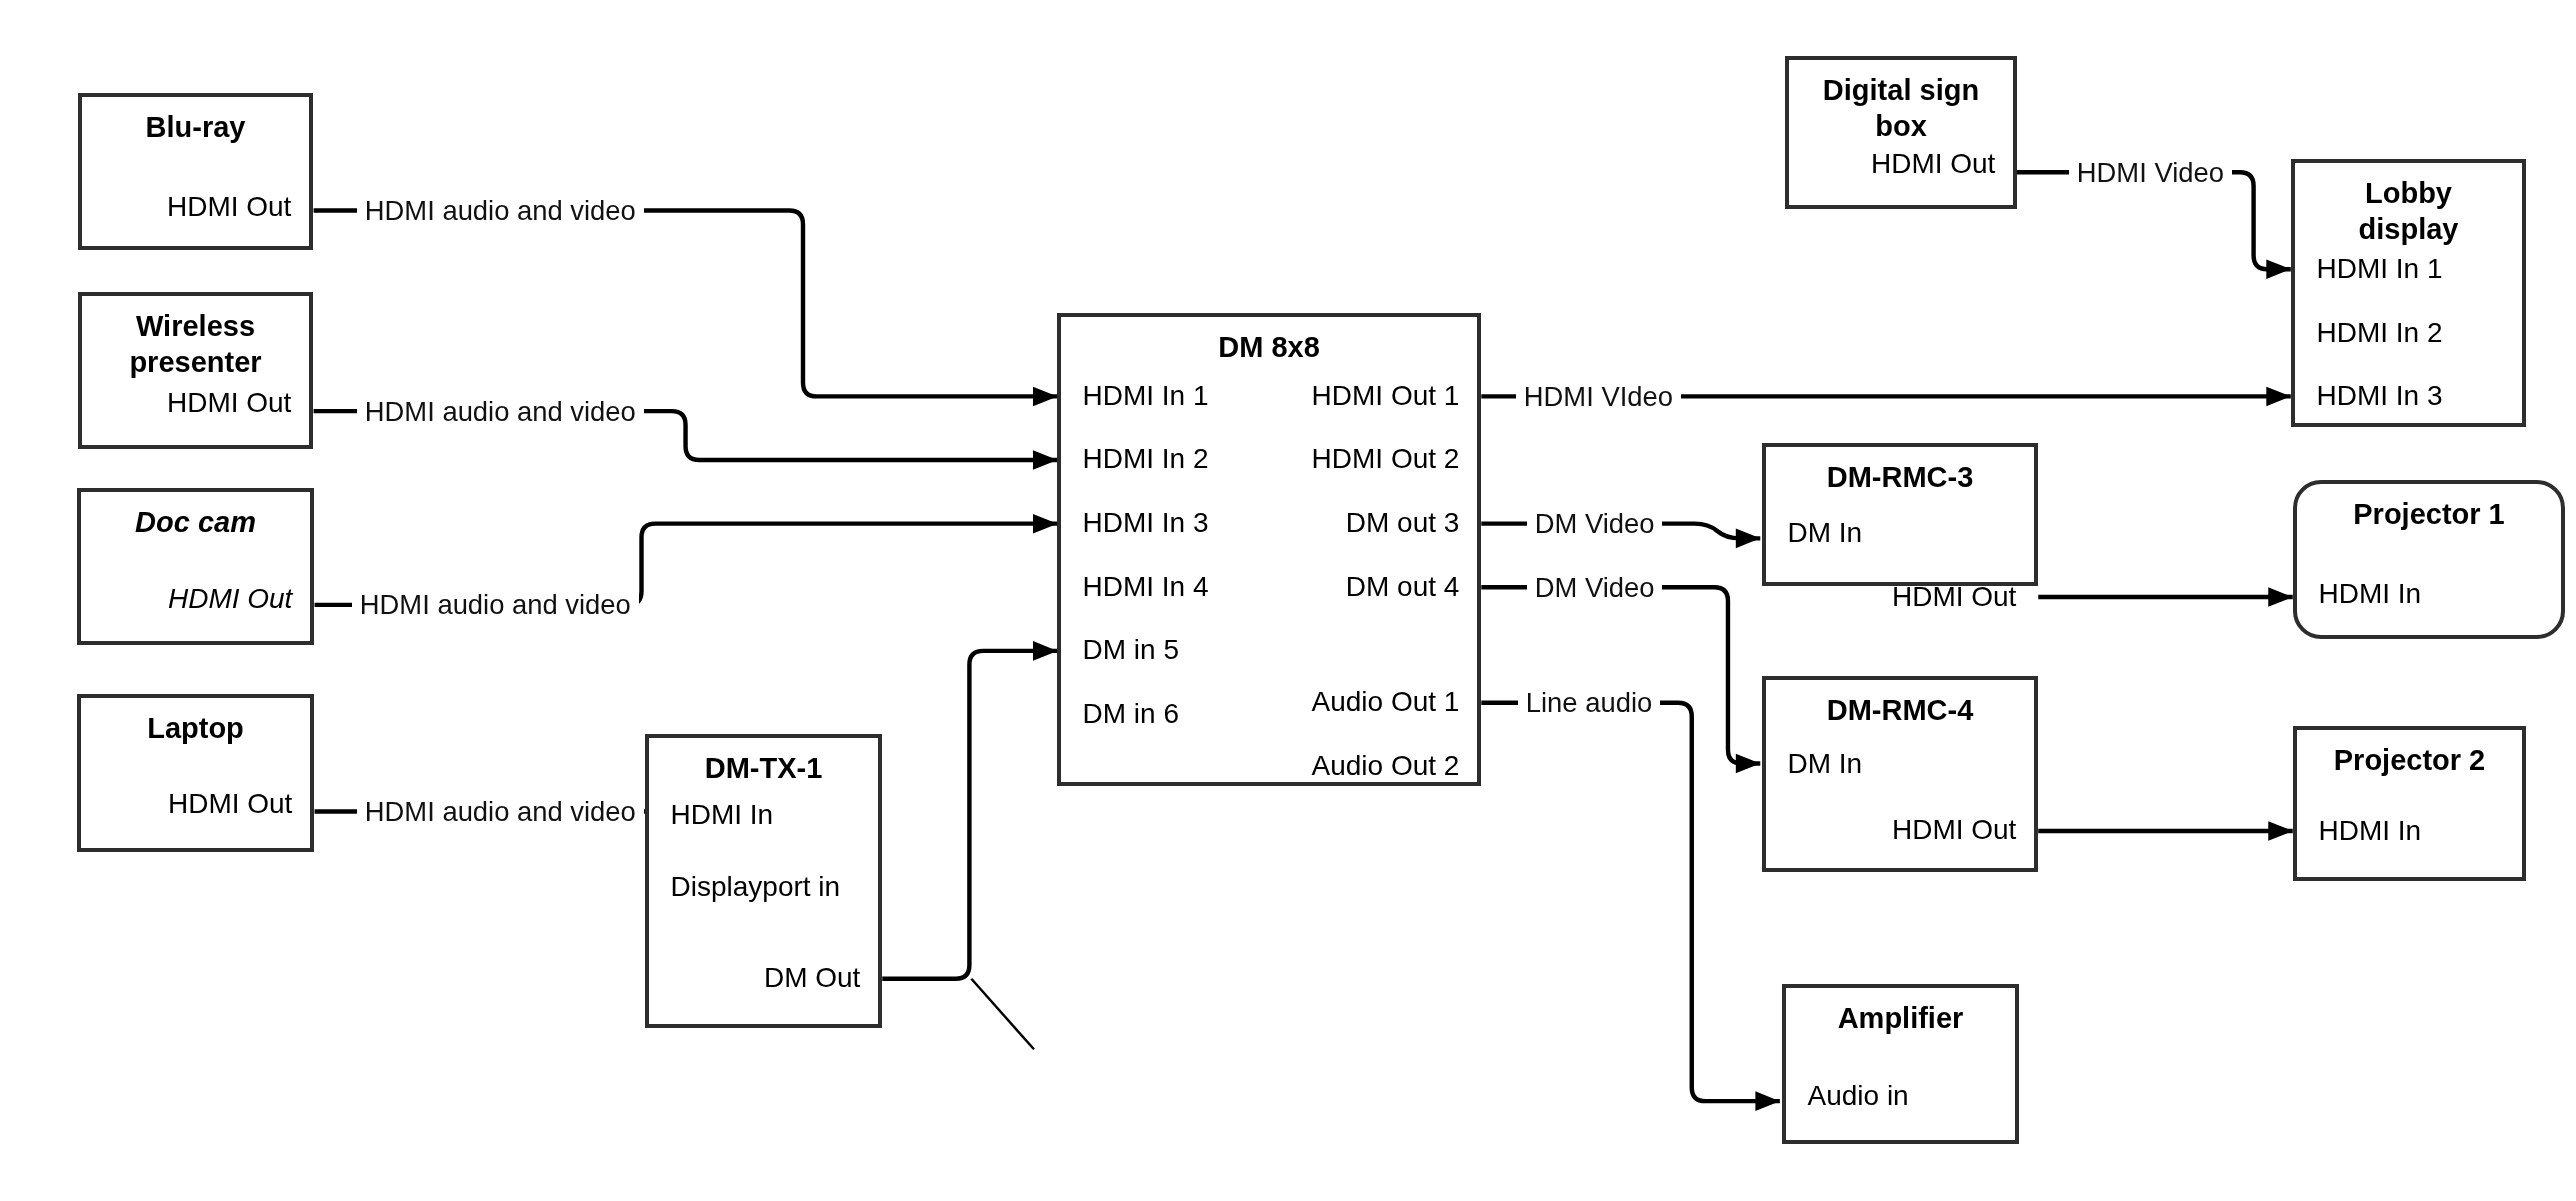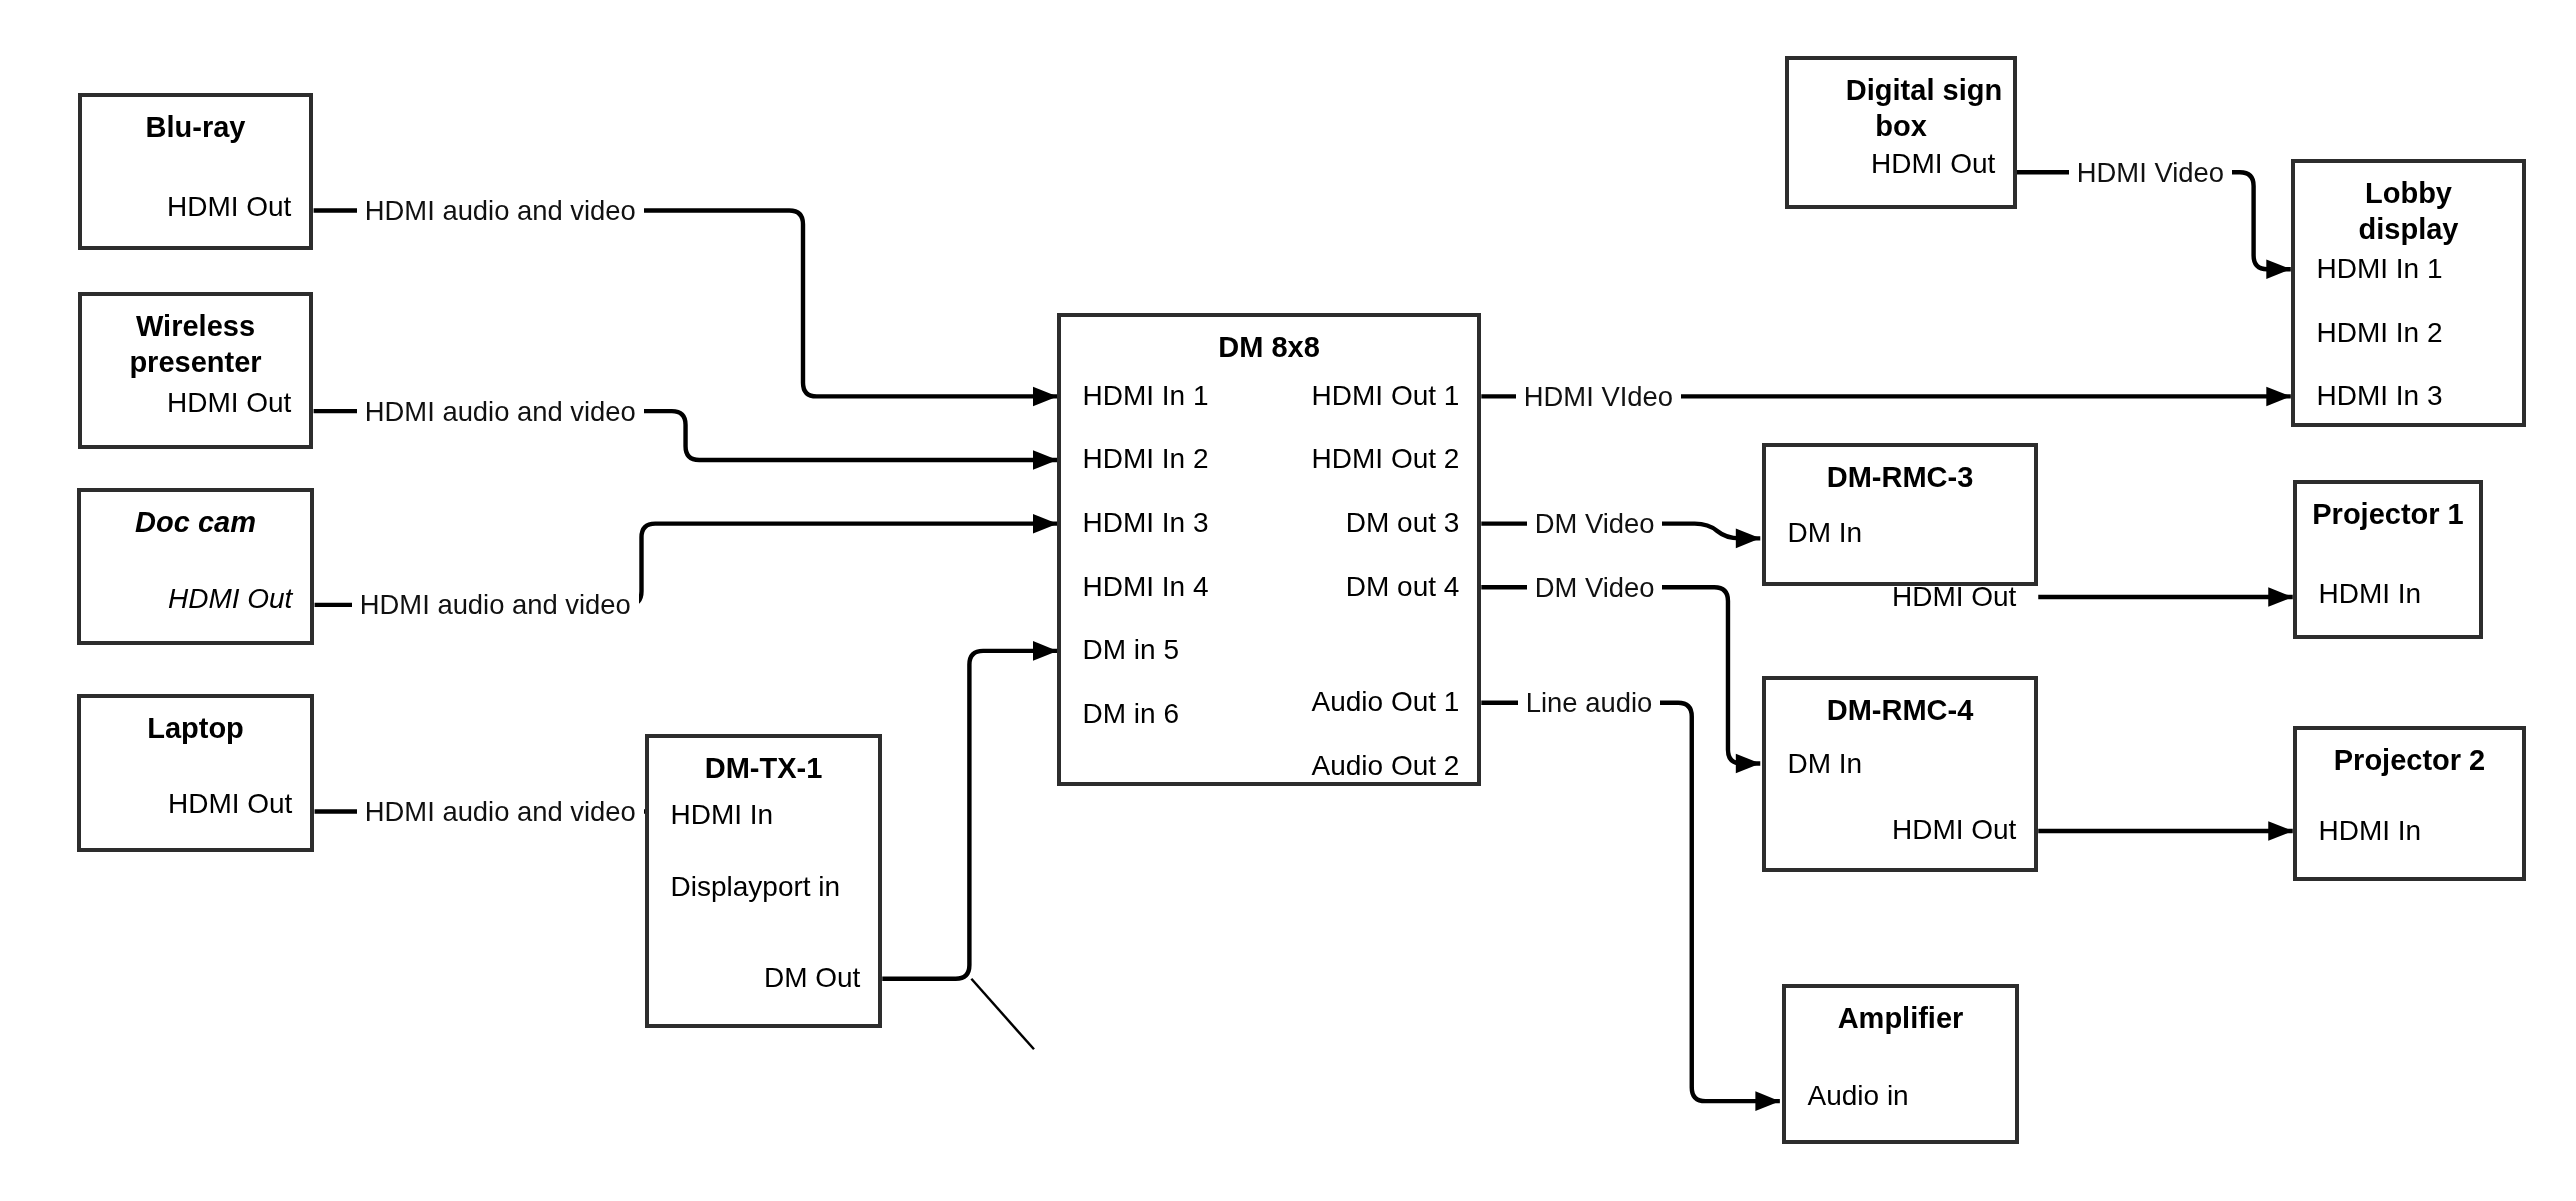--- a/index.html
+++ b/index.html
@@ -86,37 +86,37 @@
         <div class="port" style="top: 318px; left: 21.5px;">DM in 5</div>
         <div class="port" style="top: 382px; left: 21.5px;">DM in 6</div>
         <div class="port" style="top: 64px; right: 17.6px; text-align: right;">HDMI Out 1</div>
         <div class="port" style="top: 127px; right: 17.6px; text-align: right;">HDMI Out 2</div>
         <div class="port" style="top: 191px; right: 17.6px; text-align: right;">DM out 3</div>
         <div class="port" style="top: 255px; right: 17.6px; text-align: right;">DM out 4</div>
         <div class="port" style="top: 370px; right: 17.6px; text-align: right;">Audio Out 1</div>
         <div class="port" style="top: 434px; right: 17.6px; text-align: right;">Audio Out 2</div>
       </div>
       <div class="node" style="left: 1785px; top: 56px; width: 232px; height: 153px;">
-        <div class="node-title" style="top: 11.7px; padding-left: 23px;">Digital sign</div>
+        <div class="node-title" style="top: 11.7px;">Digital sign</div>
         <div class="node-title" style="top: 48px;">box</div>
         <div class="port" style="top: 89px; right: 17.6px; text-align: right;">HDMI Out</div>
       </div>
       <div class="node" style="left: 2291px; top: 159px; width: 235px; height: 268px;">
         <div class="node-title" style="top: 11.7px;">Lobby</div>
         <div class="node-title" style="top: 48px;">display</div>
         <div class="port" style="top: 91px; left: 21.5px;">HDMI In 1</div>
         <div class="port" style="top: 155px; left: 21.5px;">HDMI In 2</div>
         <div class="port" style="top: 218px; left: 21.5px;">HDMI In 3</div>
       </div>
       <div class="node" style="left: 1762px; top: 443px; width: 276px; height: 143px;">
         <div class="node-title" style="top: 11.7px;">DM-RMC-3</div>
         <div class="port" style="top: 71px; left: 21.5px;">DM In</div>
         <div class="port" style="top: 135px; right: 17.6px; text-align: right;">HDMI Out</div>
       </div>
-      <div class="node" style="left: 2293px; top: 480px; width: 190px; height: 159px;">
+      <div class="node" style="left: 2293px; top: 480px; width: 272px; height: 159px; border-radius: 28px;">
         <div class="node-title" style="top: 11.7px;">Projector 1</div>
         <div class="port" style="top: 95px; left: 21.5px;">HDMI In</div>
       </div>
       <div class="node" style="left: 1762px; top: 676px; width: 276px; height: 196px;">
         <div class="node-title" style="top: 11.7px;">DM-RMC-4</div>
         <div class="port" style="top: 69px; left: 21.5px;">DM In</div>
         <div class="port" style="top: 135px; right: 17.6px; text-align: right;">HDMI Out</div>
       </div>
       <div class="node" style="left: 2293px; top: 726px; width: 233px; height: 155px;">
         <div class="node-title" style="top: 11.7px;">Projector 2</div>

